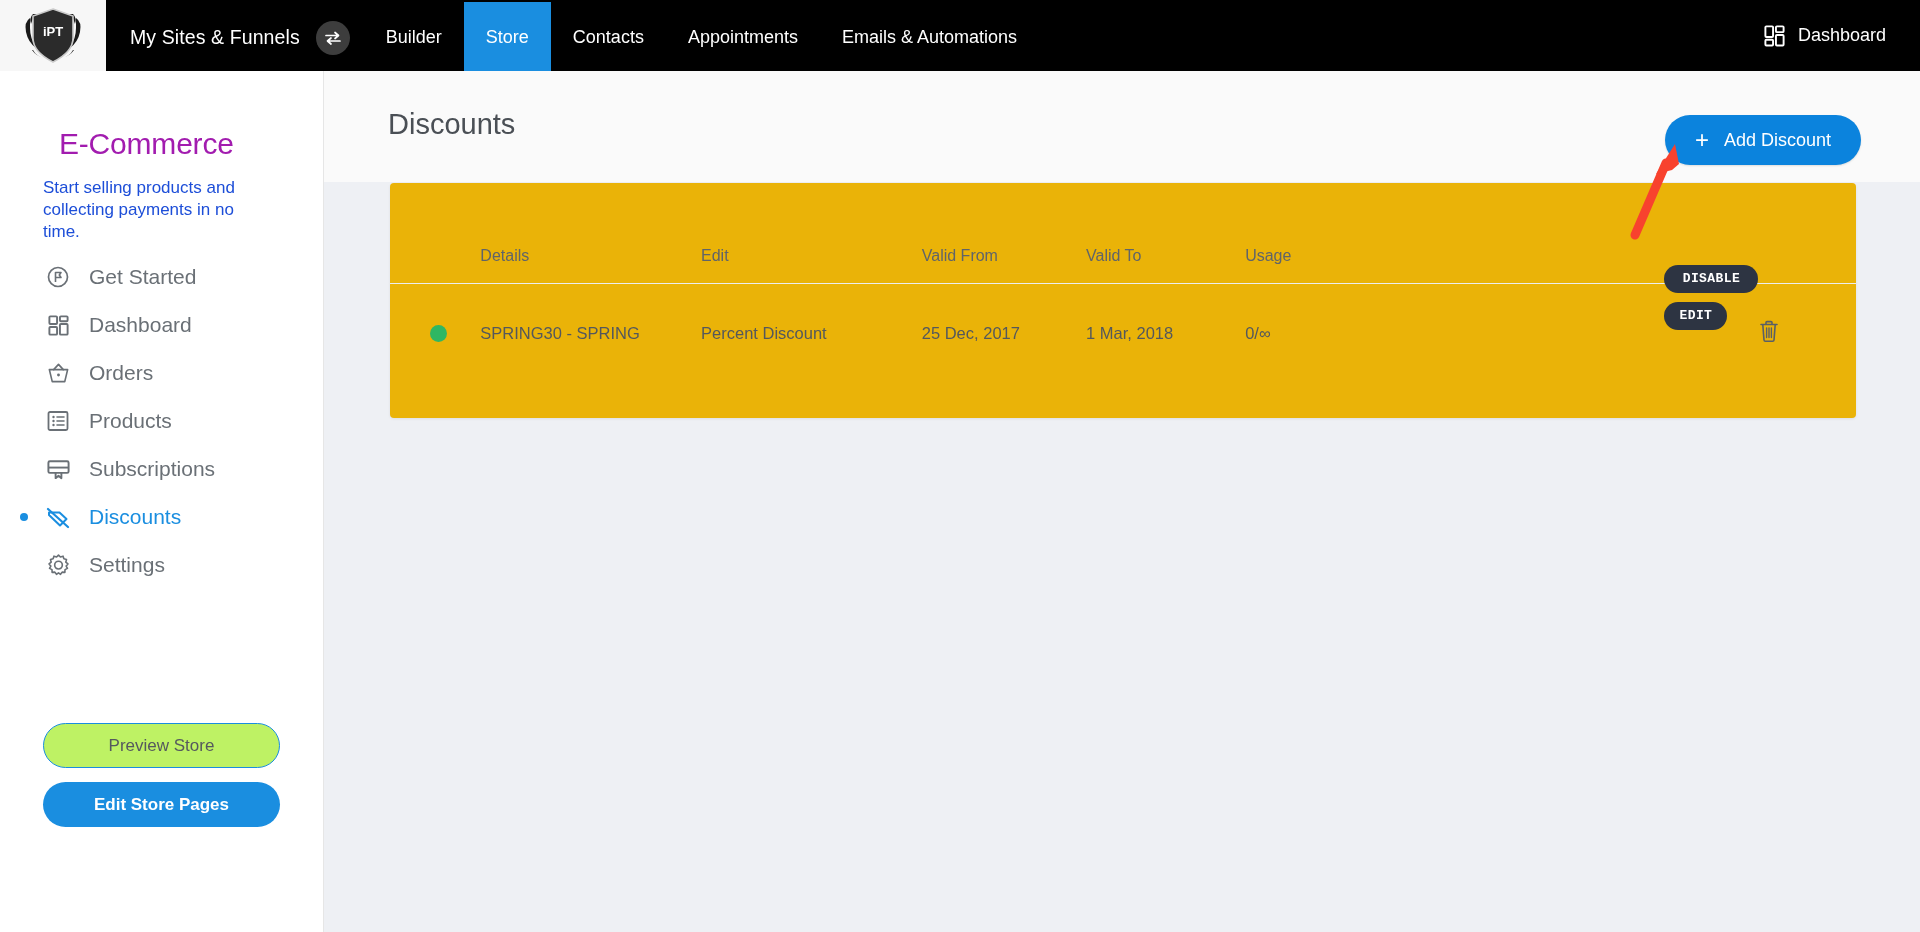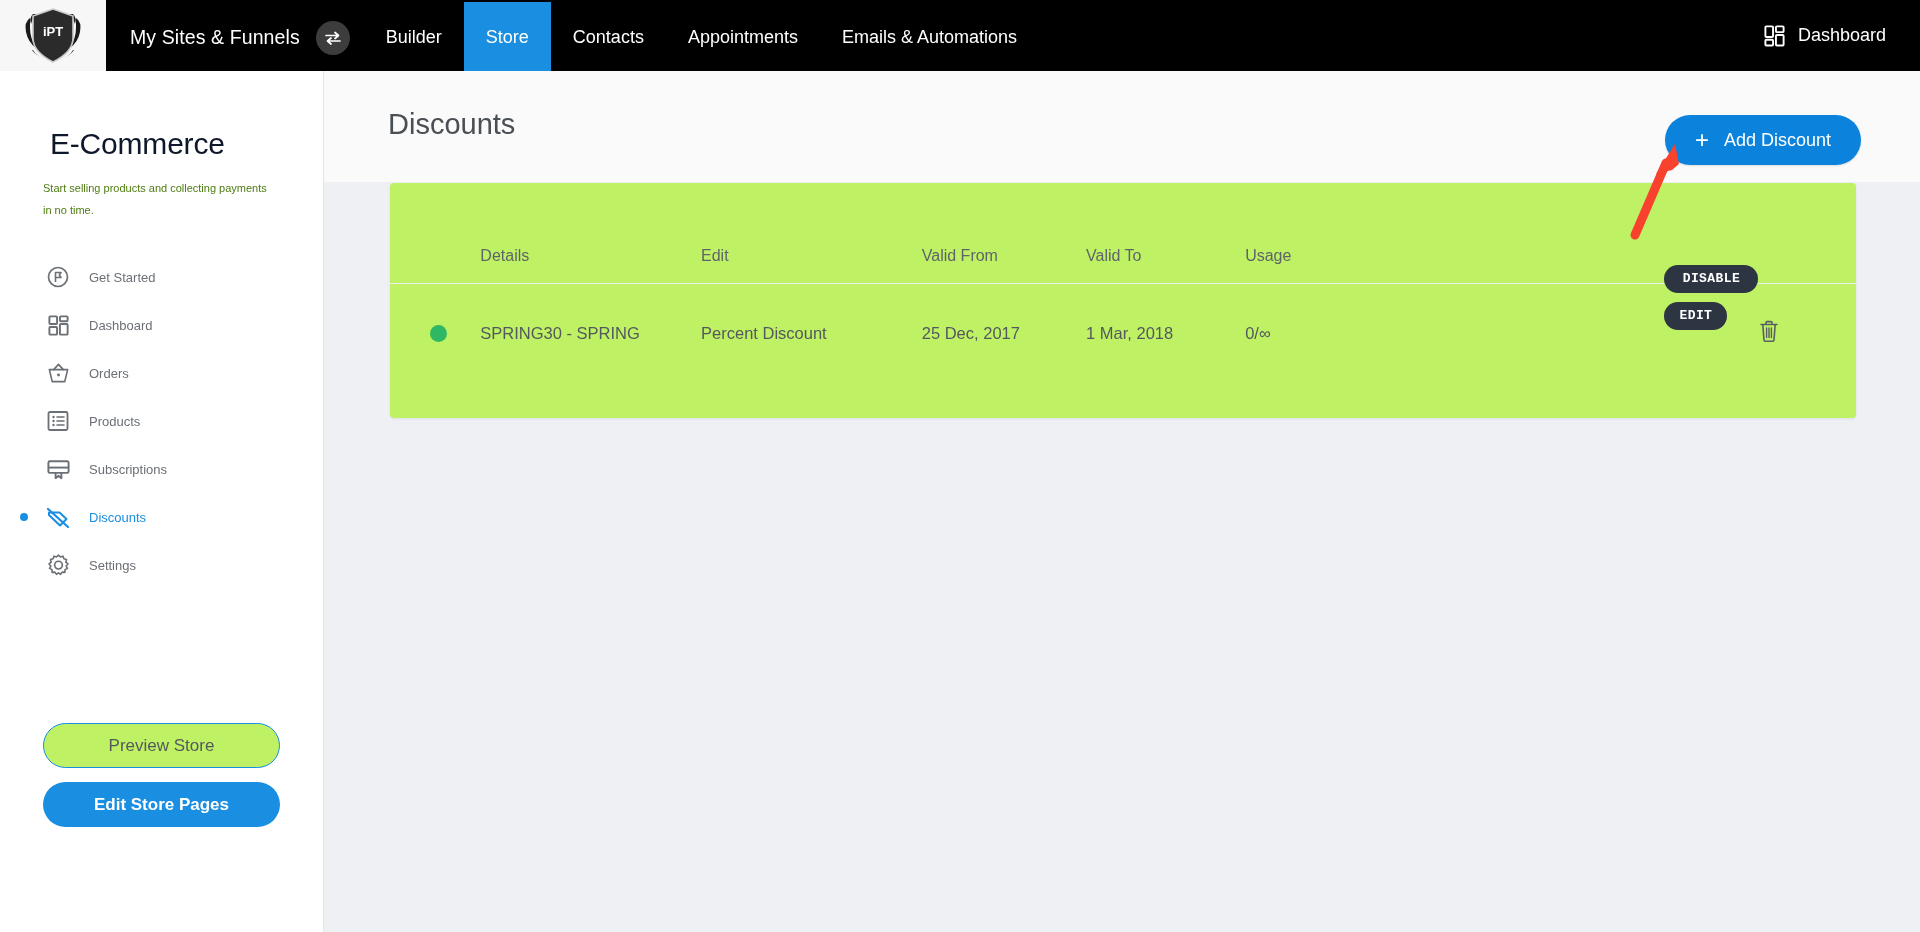--- a/index.html
+++ b/index.html
@@ -50,41 +50,41 @@
   .nav-right-label { color: #ffffff; font-size: 18px; white-space: nowrap; }
 
   
   .sidebar {
     position: absolute; top: 71px; left: 0;
     width: 324px; height: 861px;
     background: #ffffff;
     border-right: 1px solid #e6e6e6;
   }
   .side-title {
-    position: absolute; left: 50px; top: 56px;
-    font-size: 30px; color: #0f172a; font-weight: 400;
+    position: absolute; left: 59px; top: 56px;
+    font-size: 30px; color: #a21caf; font-weight: 400;
     letter-spacing: -.2px;
   }
   .side-sub {
     position: absolute; left: 43px; top: 106px;
     width: 230px;
-    font-size: 11px; color: #4d7c0f; line-height: 22px;
+    font-size: 17px; color: #1d4ed8; line-height: 22px;
   }
   .side-nav { position: absolute; left: 43px; top: 182px; width: 250px; }
   .side-row {
     position: relative;
     display: flex; align-items: center;
     height: 48px; cursor: pointer;
   }
   .side-icon {
     width: 30px; height: 30px; flex: 0 0 30px;
     display: flex; align-items: center; justify-content: center;
     margin-right: 16px;
   }
-  .side-label { font-size: 13px; color: #6a7076; white-space: nowrap; }
+  .side-label { font-size: 21px; color: #6a7076; white-space: nowrap; }
   .side-row.active .side-label { color: #1a8ee0; }
   .side-dot {
     position: absolute; left: -23px; top: 50%;
     transform: translateY(-50%);
     width: 8px; height: 8px; border-radius: 50%;
     background: #1a8ee0;
   }
   .side-btns { position: absolute; left: 43px; top: 652px; width: 237px; }
   .btn-outline {
     display: flex; align-items: center; justify-content: center;
@@ -123,21 +123,21 @@
     background: #0b83dd; color: #ffffff;
     font-size: 18px; font-family: "Liberation Sans", sans-serif;
     display: flex; align-items: center; gap: 15px;
     cursor: pointer; box-shadow: 0 1px 2px rgba(0,0,0,.12);
   }
   .plus-glyph { font-size: 24px; line-height: 1; font-weight: 400; }
 
   .card {
     position: absolute; left: 66px; top: 112px;
     width: 1466px; height: 235px;
-    background: #bef264; border-radius: 4px;
+    background: #eab308; border-radius: 4px;
     box-shadow: 0 1px 3px rgba(0,0,0,.07);
   }
   .tbl { width: 100%; border-collapse: collapse; table-layout: fixed; }
   .tbl th {
     text-align: left; font-weight: 400;
     font-size: 16px; color: #606469;
     padding: 0; height: 100px;
     vertical-align: bottom;
     border-bottom: 1px solid #eceef0;
     padding-bottom: 18px;

